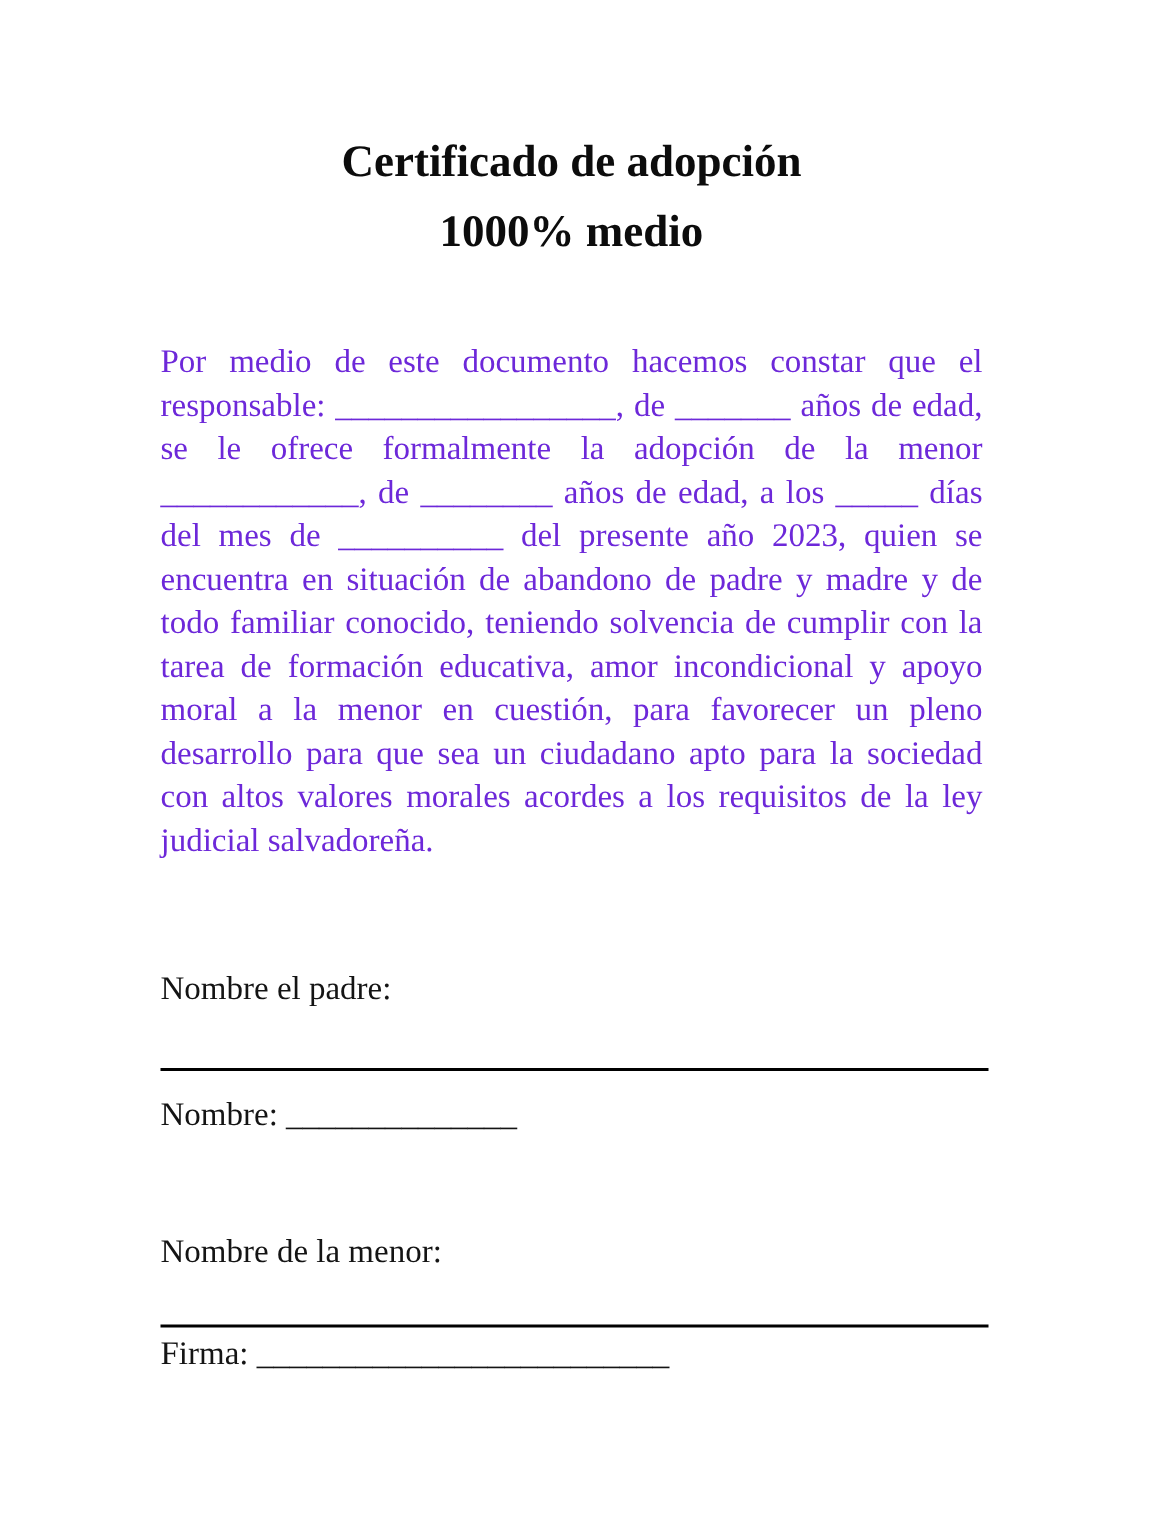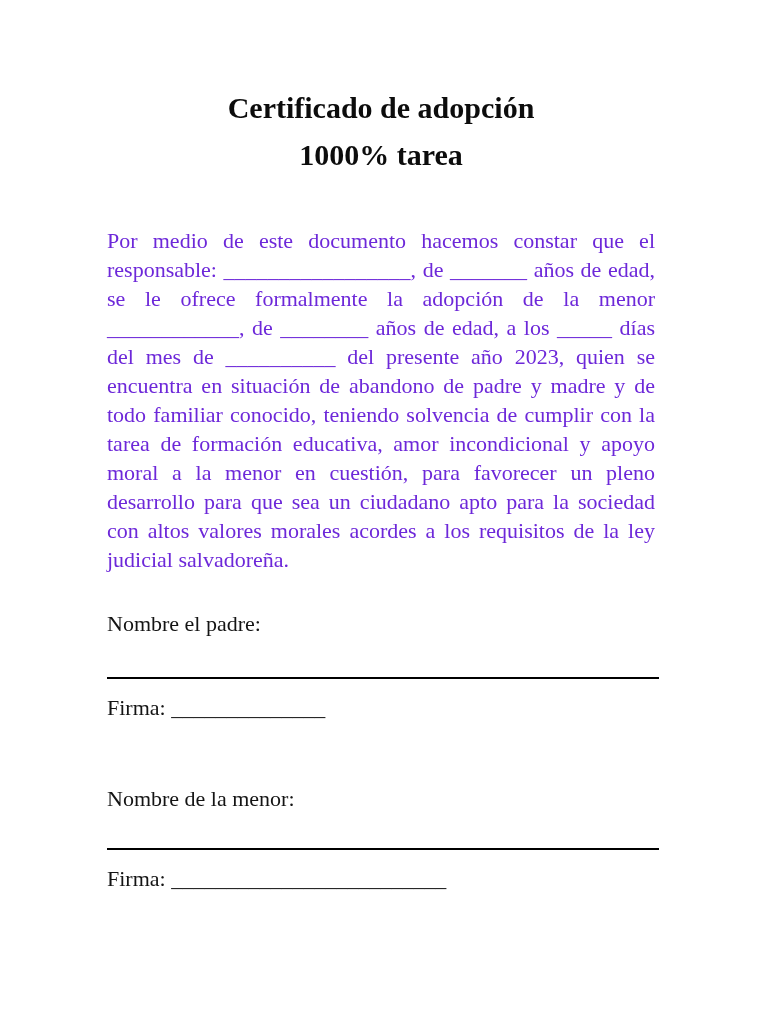--- a/index.html
+++ b/index.html
@@ -39,49 +39,49 @@
     text-align-last: left;
     color: #6d28d9;
     word-spacing: 0;
   }
   .label {
     font-size: 22px;
     line-height: 29px;
     color: #141414;
     white-space: pre;
   }
-  .father-name-label { margin-top: 35px; }
+  .father-name-label { margin-top: 70px; }
   .rule {
     width: 552px;
     height: 0;
     border-top: 2px solid #000000;
   }
   .rule-1 { margin-top: 39px; }
   .signature-1 { margin-top: 14px; }
   .minor-name-label { margin-top: 62px; }
   .rule-2 { margin-top: 35px; }
-  .signature-2 { margin-top: 14px; }
+  .signature-2 { margin-top: 2px; }
 </style>
 </head>
 <body>
 
 <div class="page">
 
   <h1 class="title">
     <span class="title-line">Certificado de adopción</span>
-    <span class="title-line">1000% tarea</span>
+    <span class="title-line">1000% medio</span>
   </h1>
 
   <p class="body-text">Por medio de este documento hacemos constar que el responsable: _________________, de _______ años de edad, se le ofrece formalmente la adopción de la menor ____________, de ________ años de edad, a los _____ días del mes de __________ del presente año 2023, quien se encuentra en situación de abandono de padre y madre y de todo familiar conocido, teniendo solvencia de cumplir con la tarea de formación educativa, amor incondicional y apoyo moral a la menor en cuestión, para favorecer un pleno desarrollo para que sea un ciudadano apto para la sociedad con altos valores morales acordes a los requisitos de la ley judicial salvadoreña.</p>
 
   <div class="label father-name-label">Nombre el padre:</div>
 
   <div class="rule rule-1"></div>
 
-  <div class="label signature-1">Firma: ______________</div>
+  <div class="label signature-1">Nombre: ______________</div>
 
   <div class="label minor-name-label">Nombre de la menor:</div>
 
   <div class="rule rule-2"></div>
 
   <div class="label signature-2">Firma: _________________________</div>
 
 </div>
 
 </body></html>

